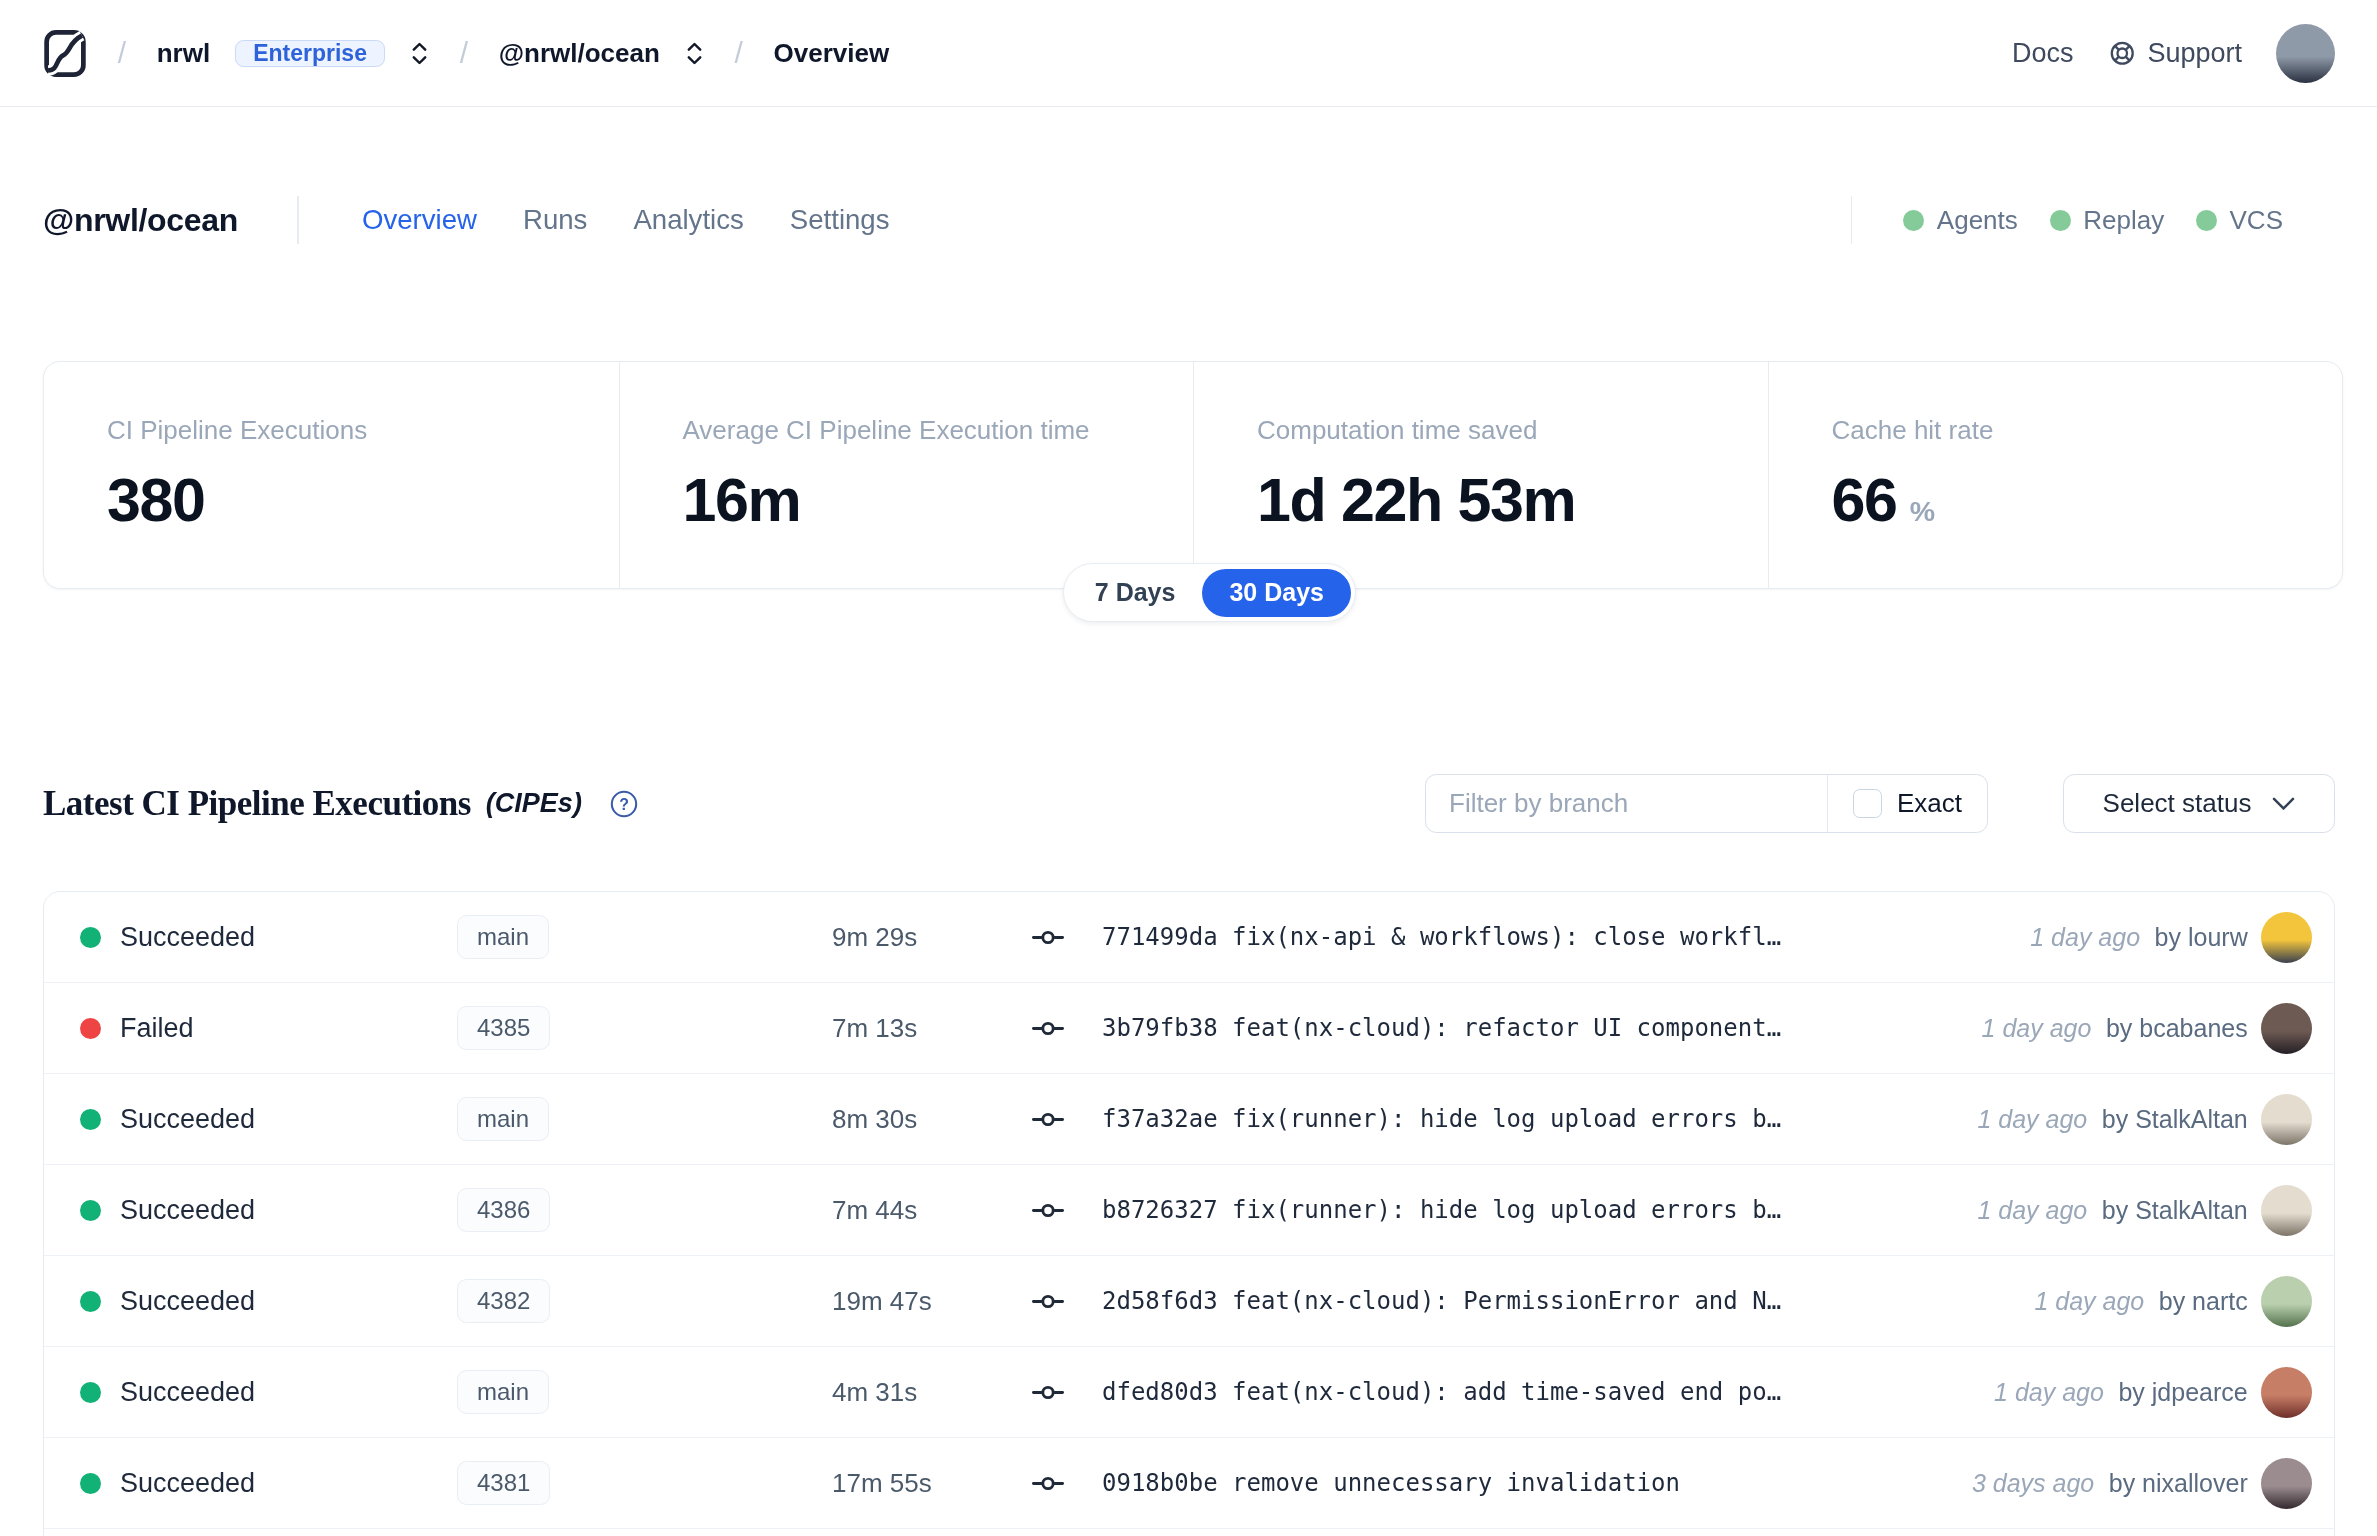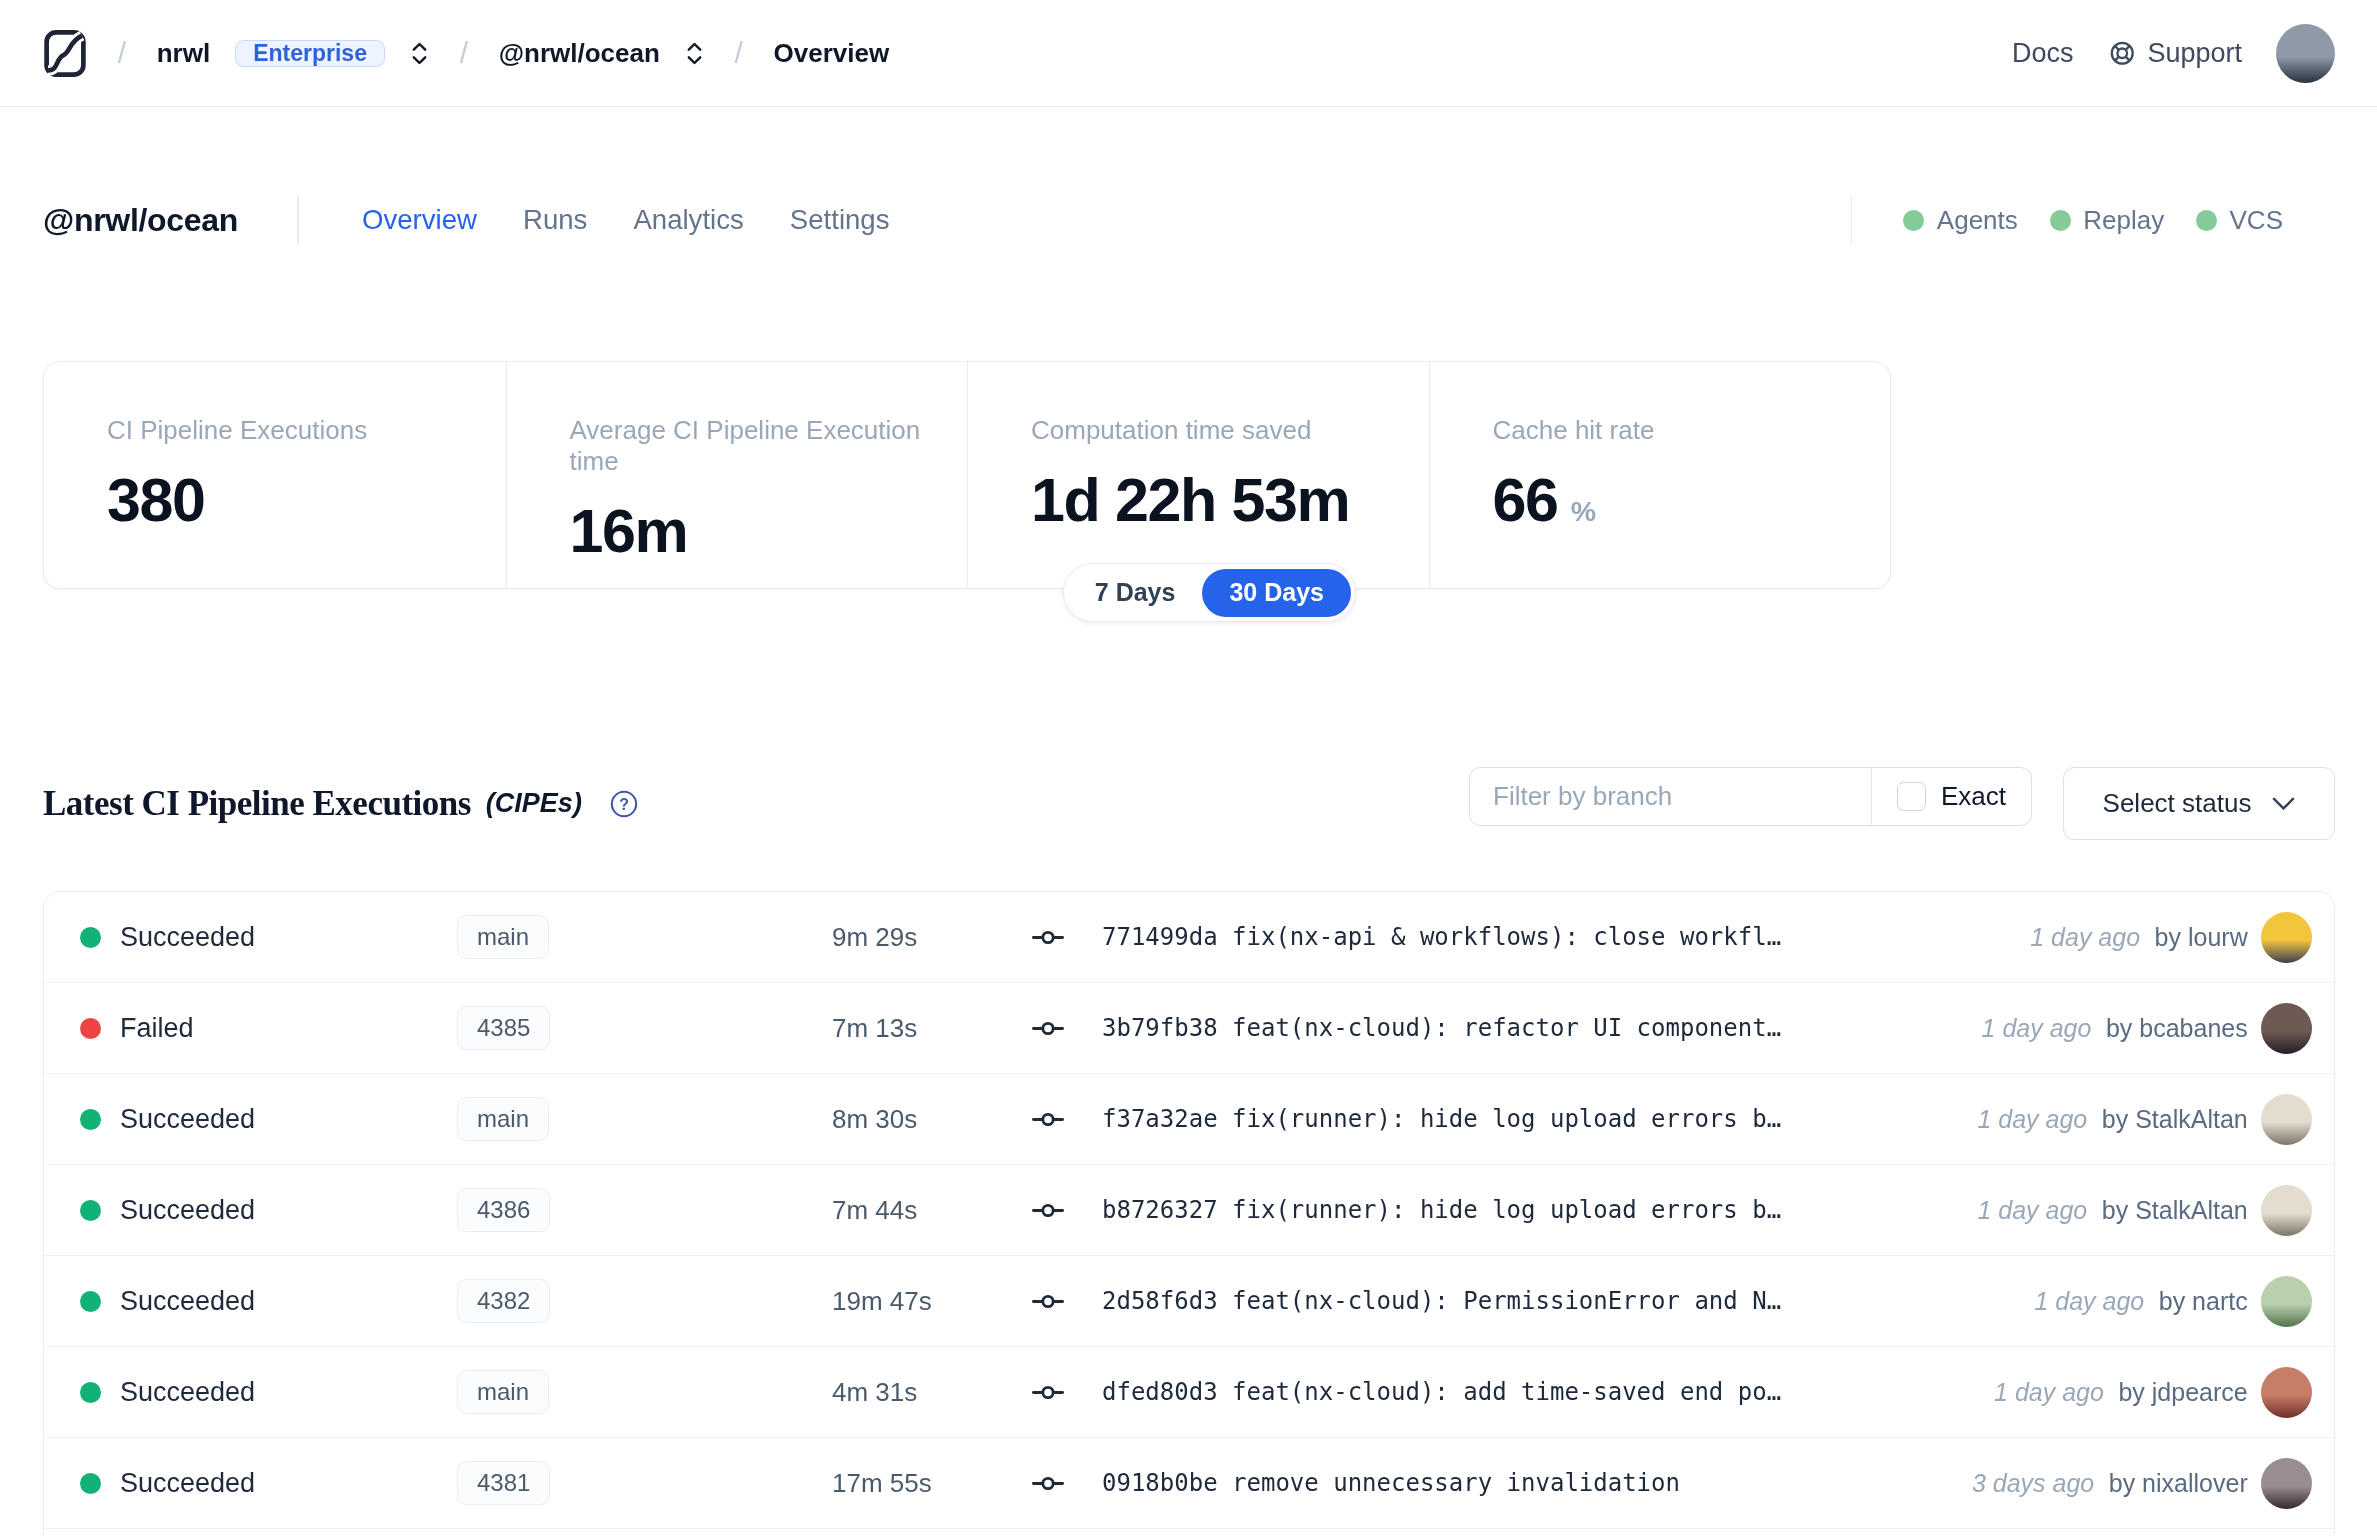--- a/index.html
+++ b/index.html
@@ -33,21 +33,21 @@
   .tabs{display:flex;align-items:center;gap:46px;font-size:27.6px;font-weight:500;color:#64748b;}
   .tab{cursor:pointer;}
   .tab.active{color:#2563eb;}
   .ws-right{margin-left:auto;display:flex;align-items:center;gap:32px;margin-right:52px;
     font-size:26px;font-weight:500;color:#64748b;}
   .ws-right .vdiv{margin-right:19px;}
   .indicator{display:flex;align-items:center;gap:12.4px;}
   .ind-dot{width:21px;height:21px;border-radius:50%;background:#84cb99;}
   
   .stats{
-    position:absolute;left:43px;top:361px;width:1848px;height:228px;box-sizing:border-box;
+    position:absolute;left:43px;top:361px;width:2300px;height:228px;box-sizing:border-box;
     border:1.9px solid #e7ecf2;border-radius:17px;background:#fff;
     box-shadow:0 1px 2.9px rgba(15,23,42,.05);
     display:grid;grid-template-columns:1fr 1fr 1fr 1fr;
   }
   .stat-cell{padding:53px 38px 0 63px;box-sizing:border-box;}
   .stat-cell + .stat-cell{border-left:1.9px solid #e7ecf2;}
   .stat-label{font-size:26px;color:#9aa7b8;font-weight:500;}
   .stat-value{margin-top:19px;font-size:61px;font-weight:800;color:#0b1220;letter-spacing:-1.4px;
     display:flex;align-items:baseline;gap:13.3px;}
   .stat-suffix{font-size:28.5px;font-weight:600;color:#9aa7b8;letter-spacing:0;}
@@ -68,23 +68,23 @@
   .controls{margin-left:auto;display:flex;gap:31px;}
   .filter-box{width:563px;height:59px;box-sizing:border-box;background:#fff;
     border:1.9px solid #d9e0e9;border-radius:11.4px;display:flex;align-items:stretch;overflow:hidden;}
   .filter-box input{flex:1;border:none;outline:none;font-family:inherit;font-size:26px;
     padding:0 23px;color:#0f172a;background:transparent;min-width:0;}
   .filter-box input::placeholder{color:#9aa7b8;}
   .fdiv{width:1.9px;background:#e2e8f0;}
   .exact{display:flex;align-items:center;gap:15px;padding:0 25px;cursor:pointer;}
   .checkbox{width:28.5px;height:28.5px;box-sizing:border-box;border:1.9px solid #cbd5e1;border-radius:6.7px;background:#fff;}
   .exact-label{font-size:26px;color:#0f172a;font-weight:500;}
-  .select-status{width:272px;height:73px;box-sizing:border-box;background:#fff;cursor:pointer;
+  .select-status{width:272px;height:59px;box-sizing:border-box;background:#fff;cursor:pointer;
     border:1.9px solid #d9e0e9;border-radius:11.4px;display:flex;align-items:center;justify-content:center;
-    gap:21px;font-family:inherit;font-size:26px;font-weight:500;color:#1e293b;}
+    gap:21px;font-family:inherit;font-size:26px;font-weight:500;color:#1e293b;margin-left:44px;}
   
   .table{
     position:absolute;left:43px;top:891px;width:2292px;height:723px;box-sizing:border-box;
     border:1.9px solid #e7ecf2;border-radius:17px;background:#fff;overflow:hidden;
   }
   .row{height:91px;box-sizing:border-box;display:flex;align-items:center;
     padding:0 22px 0 36px;border-bottom:1.9px solid #edf0f5;cursor:pointer;}
   .col-status{width:377px;display:flex;align-items:center;gap:19px;flex-shrink:0;}
   .dot{width:21px;height:21px;border-radius:50%;flex-shrink:0;}
   .status-label{font-size:27px;font-weight:500;color:#1e293b;}

